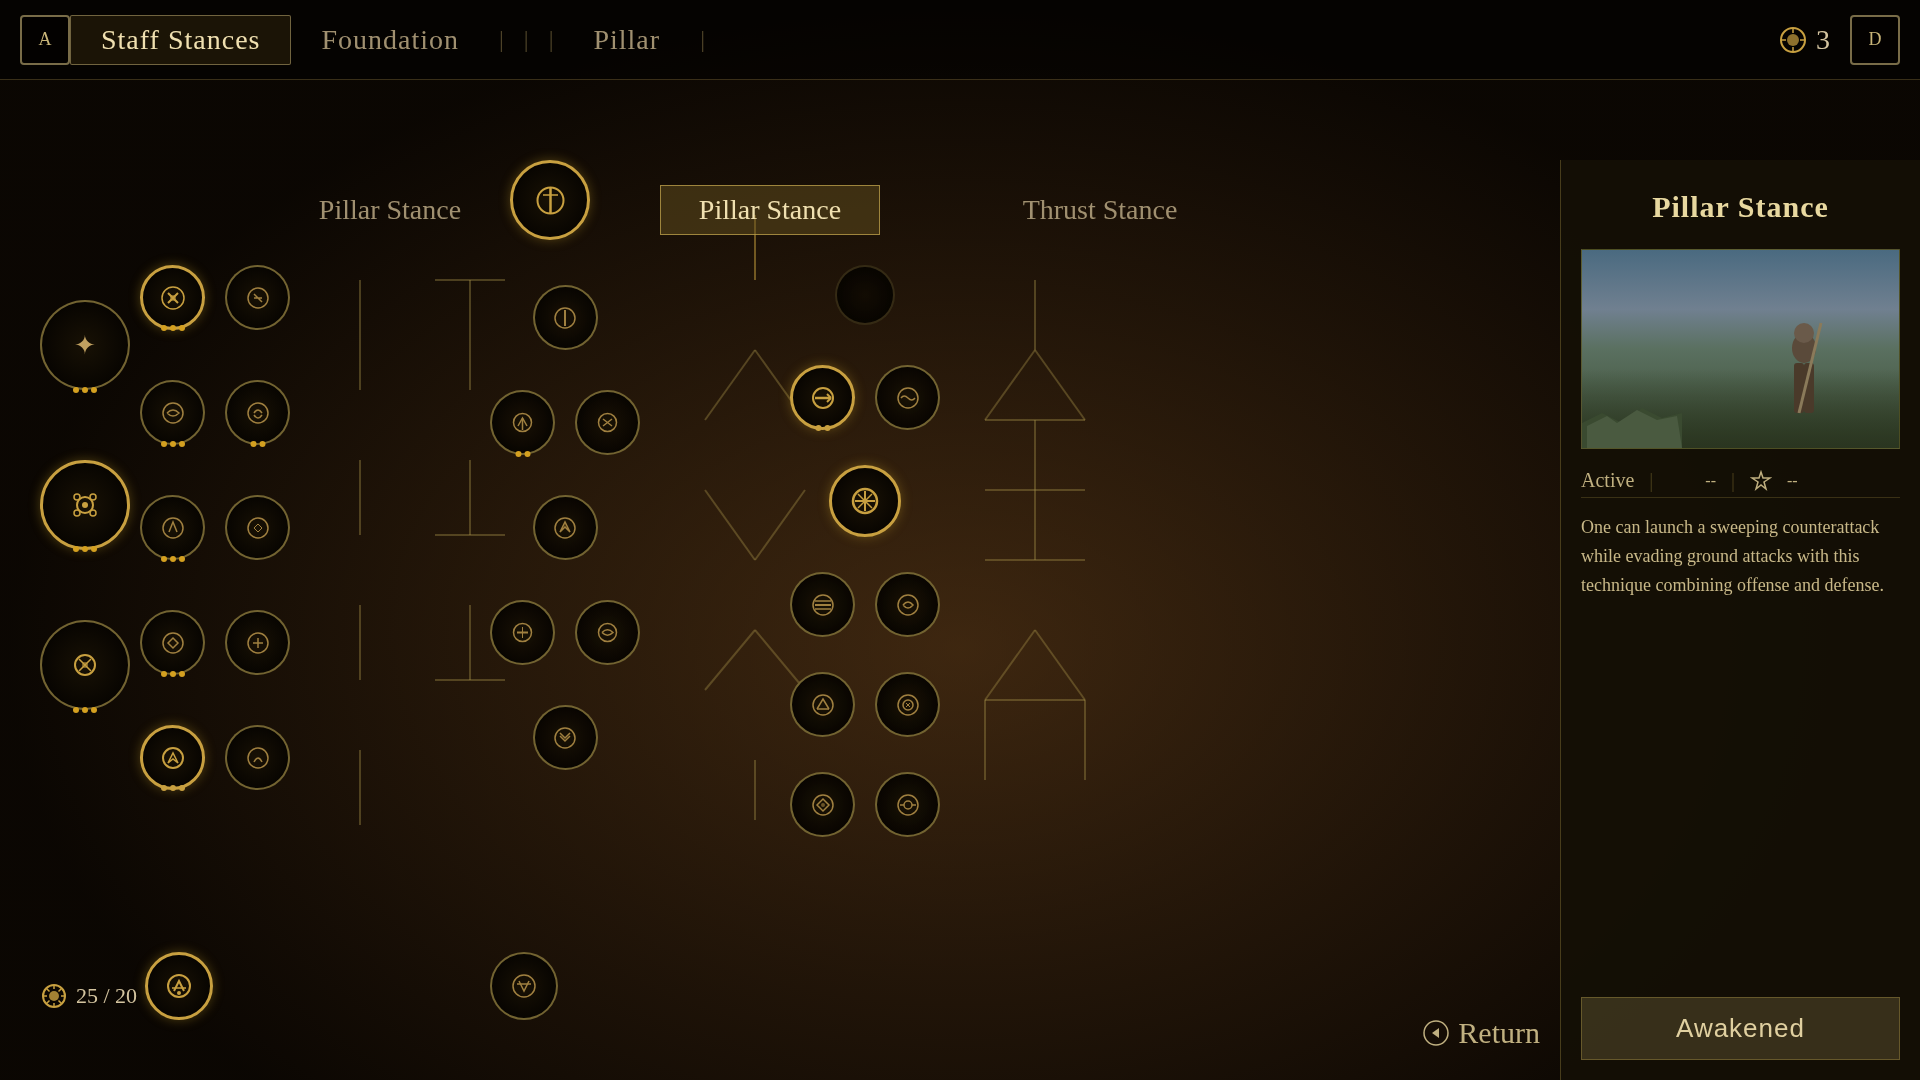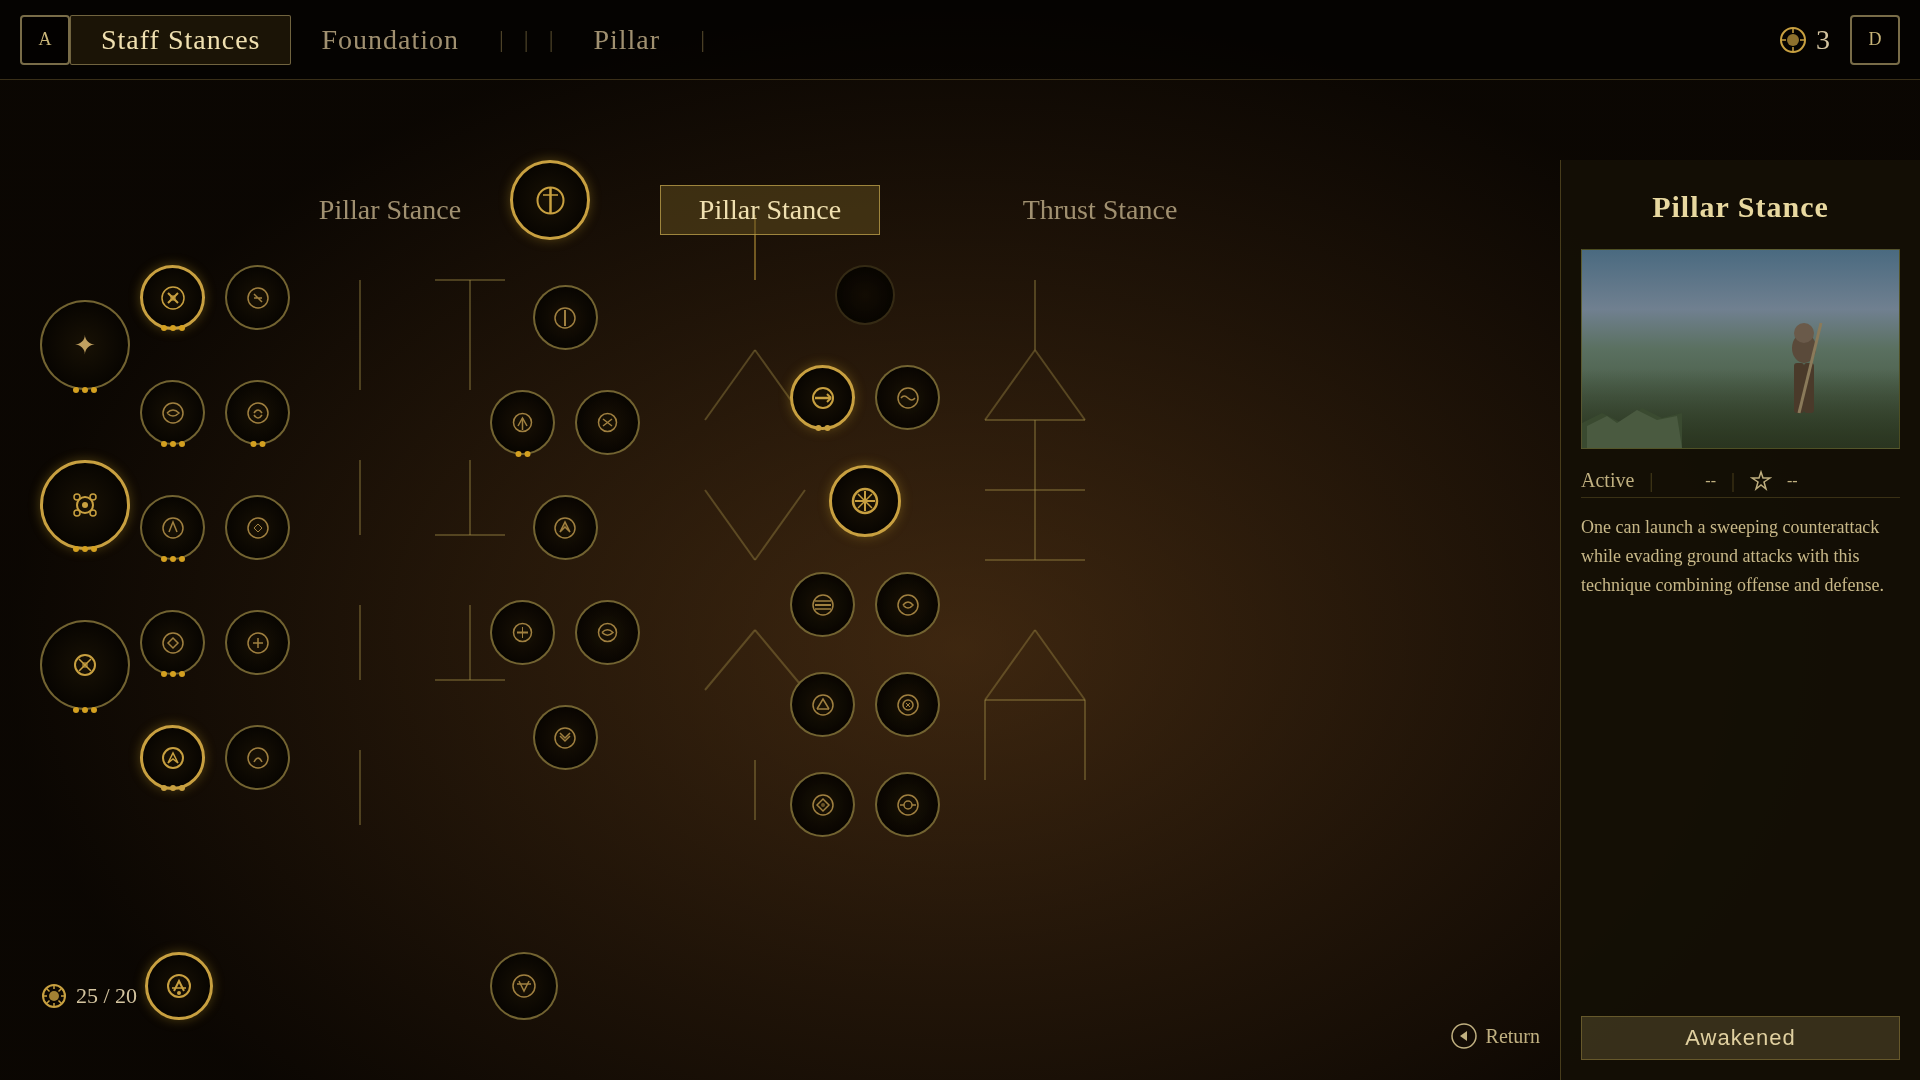--- a/index.html
+++ b/index.html
@@ -181,39 +181,39 @@
     }
 
     .info-desc {
       font-size: 18px;
       color: #c8b888;
       line-height: 1.6;
     }
 
     .info-status-btn {
       width: 100%;
-      padding: 8px;
+      padding: 15px;
       background: rgba(80,70,40,0.6);
       border: 1px solid rgba(150,130,60,0.5);
       color: #e0d0a0;
-      font-size: 22px;
+      font-size: 26px;
       text-align: center;
       cursor: pointer;
       margin-top: auto;
       letter-spacing: 1px;
     }
 
     .return-btn {
       position: absolute;
       bottom: 30px;
       right: 30px;
       display: flex;
       align-items: center;
       gap: 8px;
-      font-size: 20px;
+      font-size: 30px;
       color: #c0b080;
       cursor: pointer;
     }
 
     .skills-container {
       width: 100%;
       height: calc(100% - 80px);
       position: relative;
     }
 

